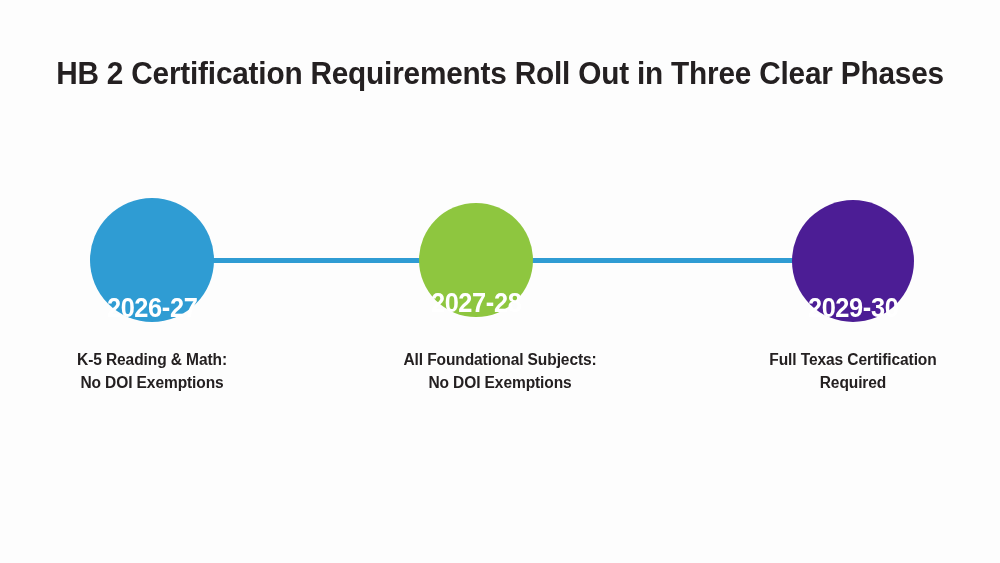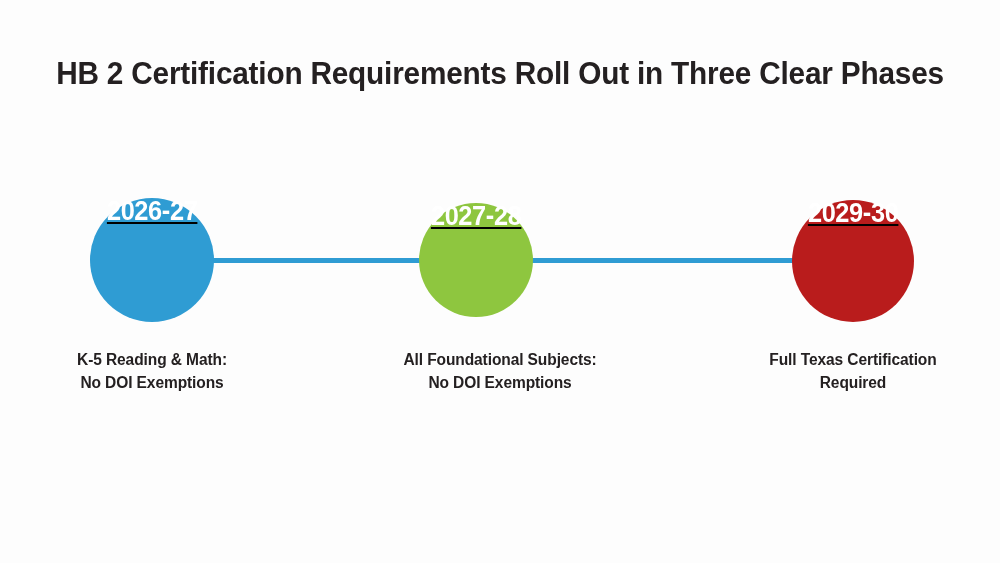--- a/index.html
+++ b/index.html
@@ -58,24 +58,23 @@
 
   .node {
     position: absolute;
     top: 198px;
   }
 
   .circle {
     position: absolute;
     border-radius: 50%;
     display: flex;
-    align-items: flex-start;
+    align-items: flex-end;
     justify-content: center;
     box-sizing: border-box;
-    text-decoration: underline;
   }
   .circle-label {
     color: #ffffff;
     font-weight: bold;
     font-size: 27px;
     letter-spacing: -0.4px;
     transform: scaleX(0.94);
     white-space: nowrap;
     line-height: 1;
   }
@@ -83,21 +82,21 @@
   .node-1 .circle {
     left: 90px;  top: 0px;  width: 124px; height: 124px;
     background: #2f9cd3;
   }
   .node-2 .circle {
     left: 419px; top: 5px;  width: 114px; height: 114px;
     background: #8ec63f;
   }
   .node-3 .circle {
     left: 792px; top: 2px;  width: 122px; height: 122px;
-    background: #b91c1c;
+    background: #4c1d95;
   }
 
   .caption {
     position: absolute;
     top: 348px;
     text-align: center;
     font-size: 16px;
     line-height: 23px;
     font-weight: bold;
     color: #242021;

